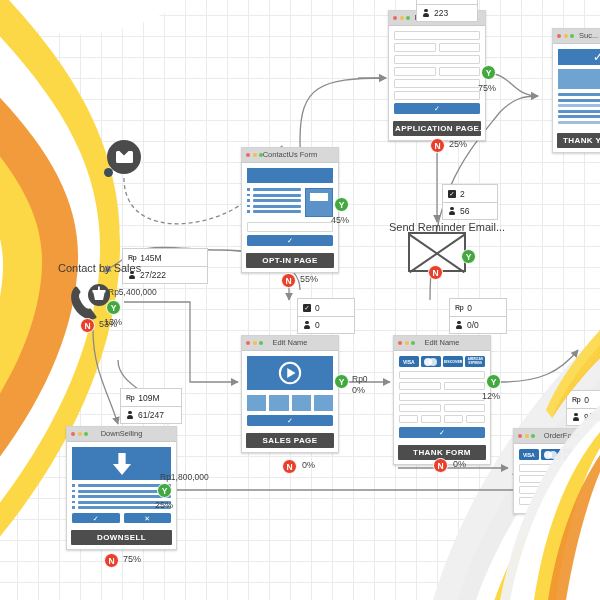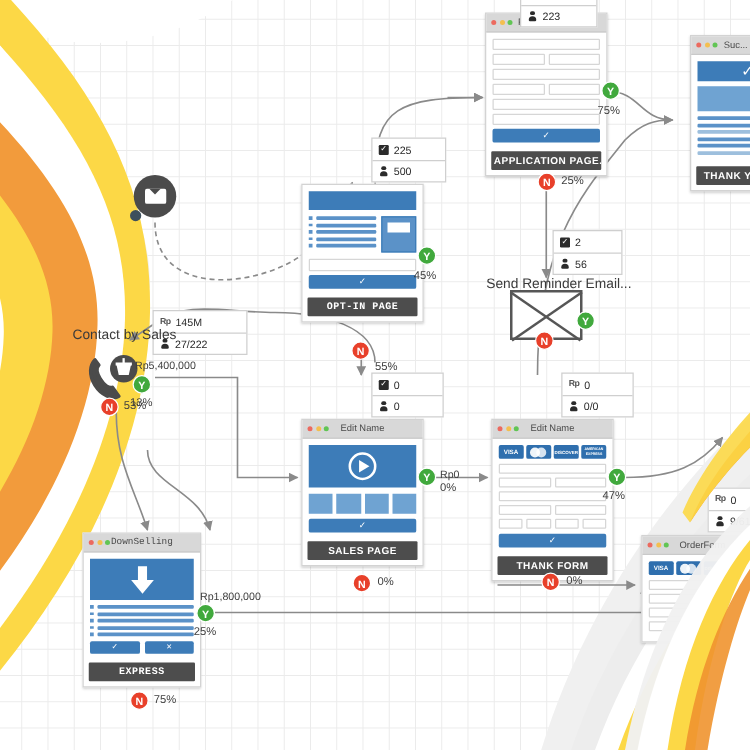--- a/index.html
+++ b/index.html
@@ -235,43 +235,33 @@
     <div class="srow">
 
       <span>223</span>
     </div>
     <div class="srow">
       <span class="ico ico-person"></span>
       <span>223</span>
     </div>
   </div>
 
-  <div class="stats" style="left:297px;top:110px;width:60px;">
-    <div class="srow">
-      <span class="ico ico-check">✓</span>
-      <span>225</span>
-    </div>
-    <div class="srow">
-      <span class="ico ico-person"></span>
-      <span>500</span>
-    </div>
-  </div>
 
   <div class="stats" style="left:442px;top:184px;width:56px;">
     <div class="srow">
       <span class="ico ico-check">✓</span>
       <span>2</span>
     </div>
     <div class="srow">
       <span class="ico ico-person"></span>
       <span>56</span>
     </div>
   </div>
 
-  <div class="stats" style="left:122px;top:248px;width:76px;">
+  <div class="stats" style="left:122px;top:248px;width:86px;">
     <div class="srow">
       <span class="ico ico-rp">Rp</span>
       <span>145M</span>
     </div>
     <div class="srow">
       <span class="ico ico-person"></span>
       <span>27/222</span>
     </div>
   </div>
 
@@ -290,20 +280,30 @@
     <div class="srow">
       <span class="ico ico-rp">Rp</span>
       <span>0</span>
     </div>
     <div class="srow">
       <span class="ico ico-person"></span>
       <span>0/0</span>
     </div>
   </div>
 
+  <div class="stats" style="left:120px;top:388px;width:62px;">
+    <div class="srow">
+      <span class="ico ico-rp">Rp</span>
+      <span>109M</span>
+    </div>
+    <div class="srow">
+      <span class="ico ico-person"></span>
+      <span>61/247</span>
+    </div>
+  </div>
 
   <div class="stats" style="left:566px;top:390px;width:58px;">
     <div class="srow">
       <span class="ico ico-rp">Rp</span>
       <span>0</span>
     </div>
     <div class="srow">
       <span class="ico ico-person"></span>
       <span>9/61</span>
     </div>
@@ -358,20 +358,28 @@
         <div class="line lt"></div>
         <div class="line"></div>
         <div class="line"></div>
         <div class="line lt"></div>
       </div>
     </div>
     <div class="label-bar" style="margin:2px 4px 4px;text-align:left;padding-left:6px;">THANK YO</div>
   </div>
 
   <div class="card" style="left:241px;top:147px;width:98px;">
+    <div class="card-bar">
+      <div class="dots">
+        <span class="dot r"></span>
+        <span class="dot y"></span>
+        <span class="dot g"></span>
+      </div>
+      <div class="card-title">ContactUs Form</div>
+    </div>
     <div class="card-body">
       <div class="hero" style="height:15px;"></div>
       <div style="display:flex;gap:4px;margin-top:5px;">
         <div style="flex:1;">
           <div class="bullet-row">
               <span class="bullet"></span>
               <span class="line" style="flex:1;margin:0;"></span>
             </div>
           <div class="bullet-row">
               <span class="bullet"></span>
@@ -390,26 +398,26 @@
               <span class="line" style="flex:1;margin:0;"></span>
             </div>
         </div>
         <div style="width:28px;background:#5b92c8;border:1.5px solid #3d7cb8;height:29px;position:relative;box-sizing:border-box;">
           <div style="position:absolute;left:4px;top:4px;right:4px;height:8px;background:#fff;"></div>
         </div>
       </div>
       <div class="field" style="height:10px;margin-top:5px;"></div>
       <div class="btn-blue" style="height:11px;margin-top:3px;">✓</div>
     </div>
-    <div class="label-bar" style="margin:2px 4px 4px;font-family:Liberation Mono, monospace;">OPT-IN PAGE</div>
+    <div class="label-bar" style="margin:2px 4px 4px;">OPT-IN PAGE</div>
   </div>
   <div class="badge y" style="left:334px;top:197px;">Y</div>
   <div class="pct" style="left:331px;top:215px;">45%</div>
   <div class="badge n" style="left:281px;top:273px;">N</div>
-  <div class="pct" style="left:300px;top:288px;">55%</div>
+  <div class="pct" style="left:300px;top:274px;">55%</div>
 
   <div class="nlabel" style="left:389px;top:221px;">Send Reminder Email...</div>
   <div class="env-big" style="left:408px;top:232px;"></div>
   <div class="badge y" style="left:461px;top:249px;">Y</div>
   <div class="badge n" style="left:428px;top:265px;">N</div>
 
   <div class="mail-circle" style="left:107px;top:140px;">
     <div class="mail-glyph"></div>
   </div>
   <div class="mail-dot" style="left:104px;top:168px;"></div>
@@ -423,21 +431,21 @@
       <rect x="24.5" y="8" width="13" height="2.4" fill="#ffffff"></rect>
       <rect x="30" y="4.5" width="1.8" height="4" fill="#ffffff"></rect>
     </svg>
   </div>
   <div class="money" style="left:108px;top:287px;">Rp5,400,000</div>
   <div class="badge y" style="left:106px;top:300px;">Y</div>
   <div class="pct" style="left:104px;top:317px;">13%</div>
   <div class="badge n" style="left:80px;top:318px;">N</div>
   <div class="pct" style="left:99px;top:319px;">53%</div>
 
-  <div class="card" style="left:66px;top:426px;width:95px;font-family:Liberation Mono, monospace;">
+  <div class="card" style="left:66px;top:426px;width:111px;">
     <div class="card-bar">
       <div class="dots">
         <span class="dot r"></span>
         <span class="dot y"></span>
         <span class="dot g"></span>
       </div>
       <div class="card-title">DownSelling</div>
     </div>
     <div class="card-body">
       <div class="hero" style="height:33px;display:flex;align-items:center;justify-content:center;">
@@ -465,21 +473,21 @@
         <div class="bullet-row">
             <span class="bullet"></span>
             <span class="line" style="flex:1;margin:0;"></span>
           </div>
       </div>
       <div style="display:flex;gap:4px;margin-top:4px;">
         <div class="btn-blue" style="flex:1;height:10px;">✓</div>
         <div class="btn-blue" style="flex:1;height:10px;">✕</div>
       </div>
     </div>
-    <div class="label-bar" style="margin:2px 4px 4px;">EXPRESS</div>
+    <div class="label-bar" style="margin:2px 4px 4px;">DOWNSELL</div>
   </div>
   <div class="money" style="left:160px;top:472px;">Rp1,800,000</div>
   <div class="badge y" style="left:157px;top:483px;">Y</div>
   <div class="pct" style="left:155px;top:500px;">25%</div>
   <div class="badge n" style="left:104px;top:553px;">N</div>
   <div class="pct" style="left:123px;top:554px;">75%</div>
 
   <div class="card" style="left:241px;top:335px;width:98px;">
     <div class="card-bar">
       <div class="dots">
@@ -547,21 +555,21 @@
         <div class="field"></div>
         <div class="field"></div>
         <div class="field"></div>
         <div class="field"></div>
       </div>
       <div class="btn-blue" style="height:11px;margin-top:1px;">✓</div>
     </div>
     <div class="label-bar" style="margin:2px 4px 4px;">THANK FORM</div>
   </div>
   <div class="badge y" style="left:486px;top:374px;">Y</div>
-  <div class="pct" style="left:482px;top:391px;">47%</div>
+  <div class="pct" style="left:482px;top:391px;">12%</div>
   <div class="badge n" style="left:433px;top:458px;">N</div>
   <div class="pct" style="left:453px;top:459px;">0%</div>
 
   <div class="card" style="left:513px;top:428px;width:98px;">
     <div class="card-bar">
       <div class="dots">
         <span class="dot r"></span>
         <span class="dot y"></span>
         <span class="dot g"></span>
       </div>

